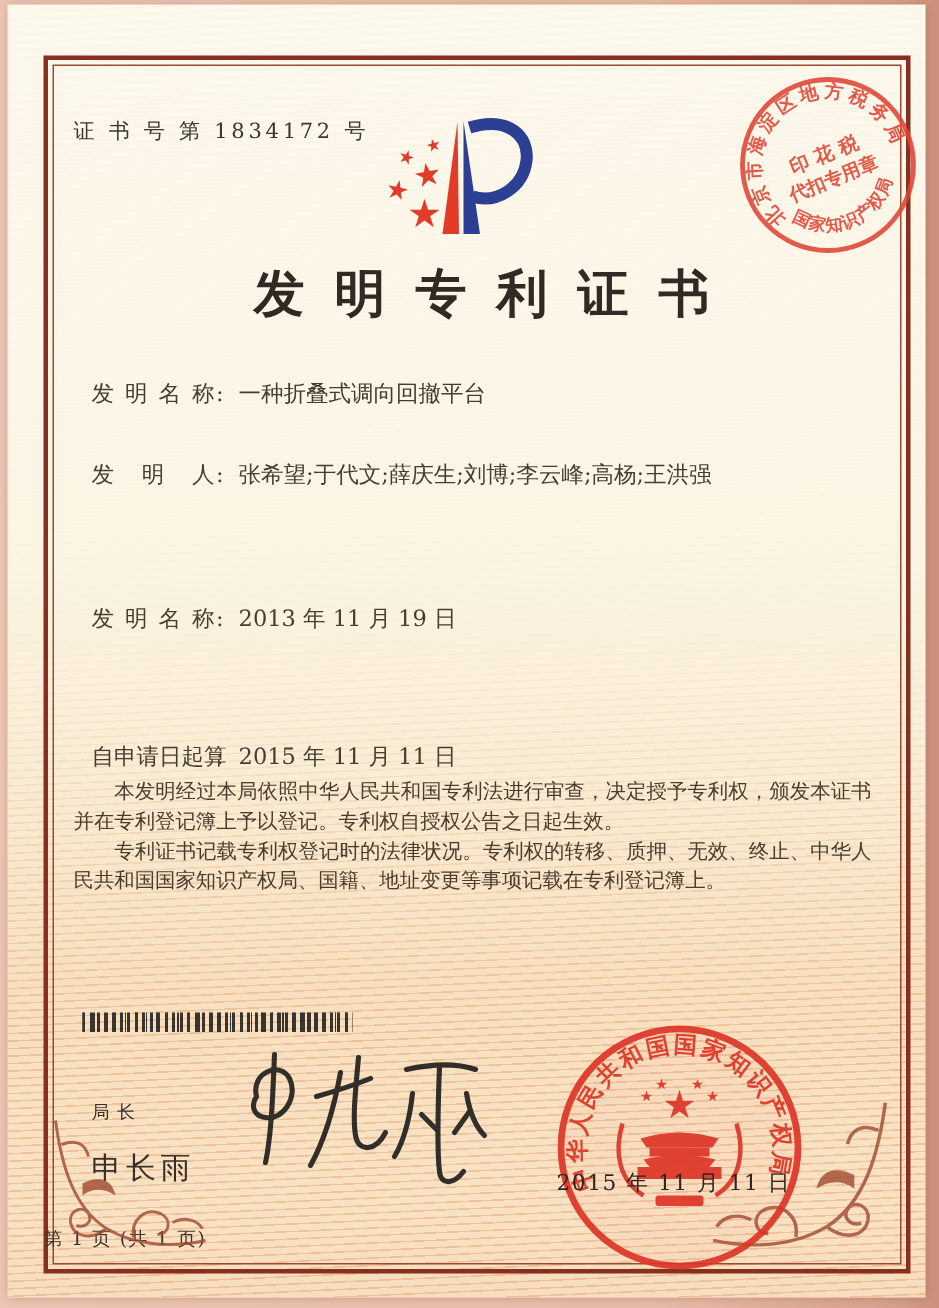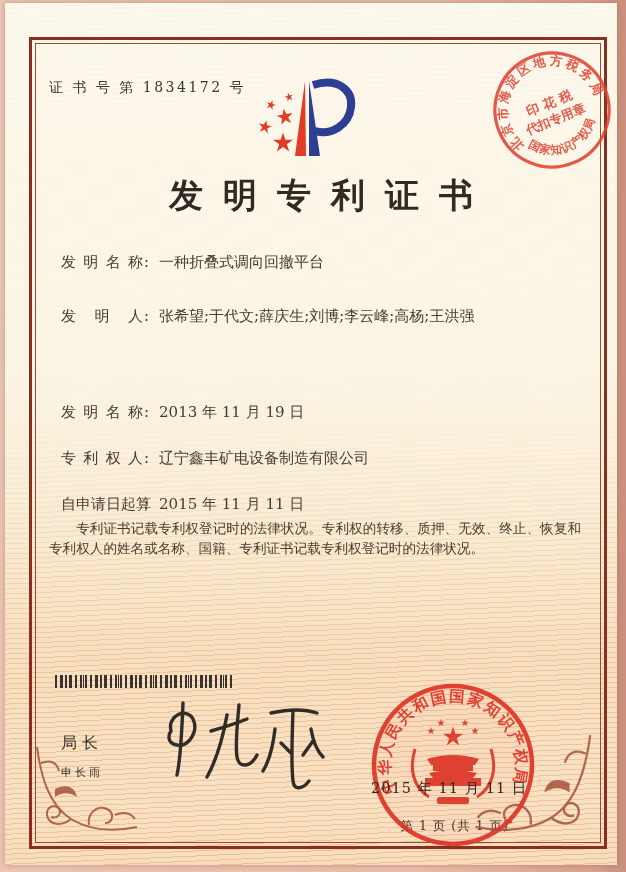--- a/index.html
+++ b/index.html
@@ -24,29 +24,29 @@
   .field{position:absolute;left:56px;font-size:15px;color:#463c31;white-space:nowrap;}
   .field .lbl{display:inline-block;width:82px;text-align:justify;text-align-last:justify;vertical-align:bottom;}
   .field .col{margin:0 10px 0 1px;}
   .f0{top:250px}.f1{top:304px}.f2{top:356px}.f3{top:400px}.f4{top:446px}.f5{top:492px}
   .body-text{position:absolute;left:44px;top:516px;width:532px;color:#4a3b2d;
     font-size:13.6px;line-height:19.8px;text-align:justify;}
   .body-text p{margin:0;text-indent:2em;}
   .barcode{position:absolute;left:50px;top:672px;width:180px;height:13px;opacity:.85;
     background-image:repeating-linear-gradient(90deg,#181818 0 2px,transparent 2px 5px),
                      repeating-linear-gradient(90deg,#181818 0 1px,transparent 1px 7px);}
-  .director-label{position:absolute;left:56px;top:730px;font-size:16px;letter-spacing:5px;color:#37302a;}
-  .director-name{position:absolute;left:56px;top:762px;font-size:11px;letter-spacing:3px;color:#37302a;}
+  .director-label{position:absolute;left:56px;top:730px;font-size:12px;letter-spacing:5px;color:#37302a;}
+  .director-name{position:absolute;left:56px;top:762px;font-size:20px;letter-spacing:3px;color:#37302a;}
   .signature{position:absolute;left:148px;top:694px;z-index:6;}
   .office-seal{position:absolute;left:362px;top:676px;z-index:4;opacity:.92;}
   .seal-date{position:absolute;left:366px;top:776px;z-index:5;font-size:14.5px;letter-spacing:1px;color:#2d2620;}
   .orn{position:absolute;z-index:2;}
   .orn-left{left:26px;top:716px;}
   .orn-right{left:462px;top:700px;transform:scaleX(-1);}
-  .footer{position:absolute;left:24px;top:815px;width:480px;text-align:right;
+  .footer{position:absolute;left:24px;top:815px;width:480px;text-align:left;
     font-size:12.5px;letter-spacing:1px;color:#3d342c;}
 </style>
 </head>
 <body>
 
 <div class="stage">
   <div class="paper">
     <div class="waves"></div>
     <div class="frame">
       <div class="frame-inner"></div>
@@ -92,29 +92,27 @@
 
     <div class="field f0">
       <span class="lbl">发明名称</span><span class="col">:</span><span>一种折叠式调向回撤平台</span>
     </div>
     <div class="field f1">
       <span class="lbl">发明人</span><span class="col">:</span><span>张希望;于代文;薛庆生;刘博;李云峰;高杨;王洪强</span>
     </div>
     <div class="field f3">
       <span class="lbl">发明名称</span><span class="col">:</span><span>2013 年 11 月 19 日</span>
     </div>
-    <div class="field f4">
-      <span class="lbl">专利权人</span><span class="col">:</span><span>辽宁鑫丰矿电设备制造有限公司</span>
-    </div>
     <div class="field f5">
       <span class="lbl">自申请日起算</span><span class="col">:</span><span>2015 年 11 月 11 日</span>
     </div>
 
     <div class="body-text">
-      <p>专利证书记载专利权登记时的法律状况。专利权的转移、质押、无效、终止、恢复和专利权人的姓名或名称、国籍、专利证书记载专利权登记时的法律状况。</p>
+      <p>本发明经过本局依照中华人民共和国专利法进行审查，决定授予专利权，颁发本证书并在专利登记簿上予以登记。专利权自授权公告之日起生效。</p>
+      <p>专利证书记载专利权登记时的法律状况。专利权的转移、质押、无效、终止、中华人民共和国国家知识产权局、国籍、地址变更等事项记载在专利登记簿上。</p>
     </div>
 
     <div class="barcode"></div>
 
     <div class="director-label">局长</div>
     <div class="director-name">申长雨</div>
 
     <svg class="signature" width="175" height="105" viewBox="0 0 175 105">
       <g fill="none" stroke="#161616" stroke-width="3.4" stroke-linecap="round" opacity="0.88">
         <path d="M18,34 C14,18 34,10 40,22 C46,34 36,50 24,48 C16,47 14,40 18,34"></path>

